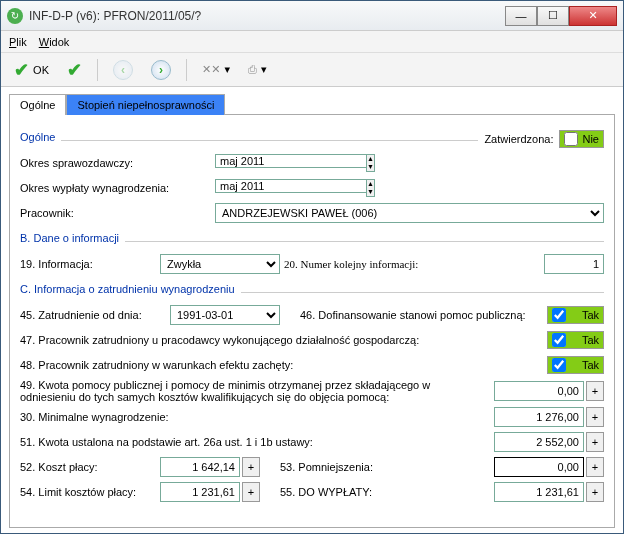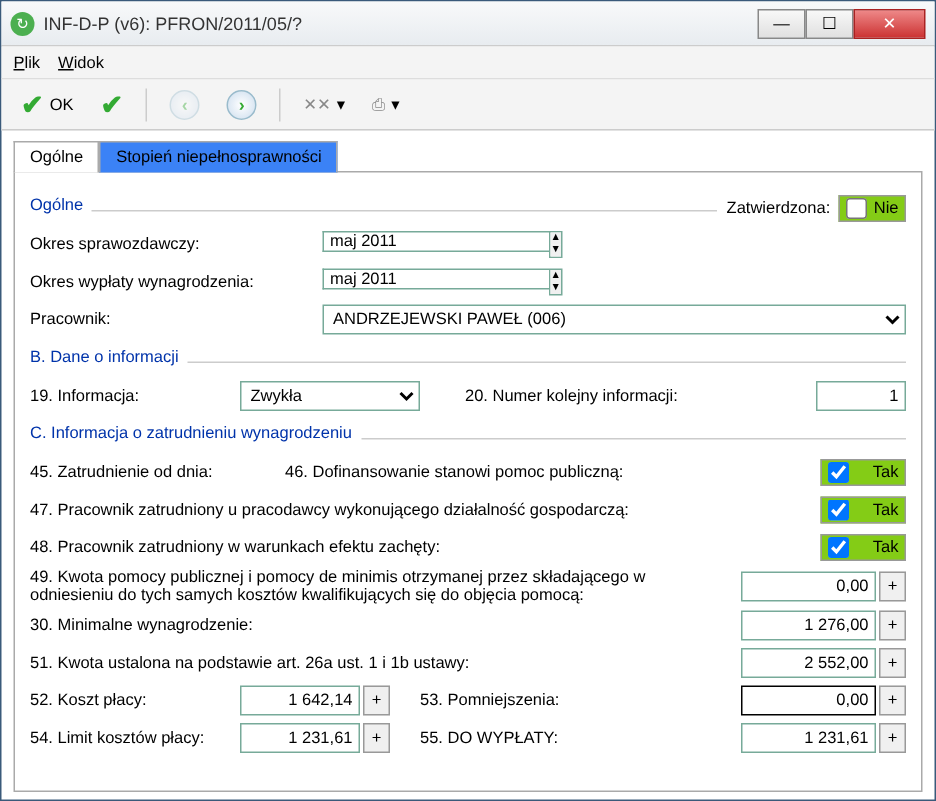--- a/index.html
+++ b/index.html
@@ -126,31 +126,32 @@
       </select>
     </div>
 
     <div class="section-head">
       <span class="section-label">B. Dane o informacji</span>
       <div class="hr-line"></div>
     </div>
     <div class="row">
       <span style="width:140px;">19. Informacja:</span>
       <select class="input" style="width:120px;"><option>Zwykła</option></select>
-      <span style="margin-left:30px;width:180px;">20. Numer kolejny informacji:</span>
+      <span style="margin-left:4px;width:180px;font-family:Liberation Serif, serif;">20. Numer kolejny informacji:</span>
       <input class="input num-input" style="width: 60px; margin-left: auto;" value="1">
     </div>
 
     <div class="section-head">
       <span class="section-label">C. Informacja o zatrudnieniu wynagrodzeniu</span>
       <div class="hr-line"></div>
     </div>
 
     <div class="row">
       <span style="width:150px;">45. Zatrudnienie od dnia:</span>
+      <select class="input" style="width:110px;"><option>1991-03-01</option></select>
       <span style="margin-left:20px;">46. Dofinansowanie stanowi pomoc publiczną:</span>
       <span class="tak-box right">
           <input type="checkbox" class="chk" checked="" style="">
           <span>Tak</span>
         </span>
     </div>
     <div class="row">
       <span>47. Pracownik zatrudniony u pracodawcy wykonującego działalność gospodarczą:</span>
       <span class="tak-box right">
           <input type="checkbox" class="chk" checked="" style="">

